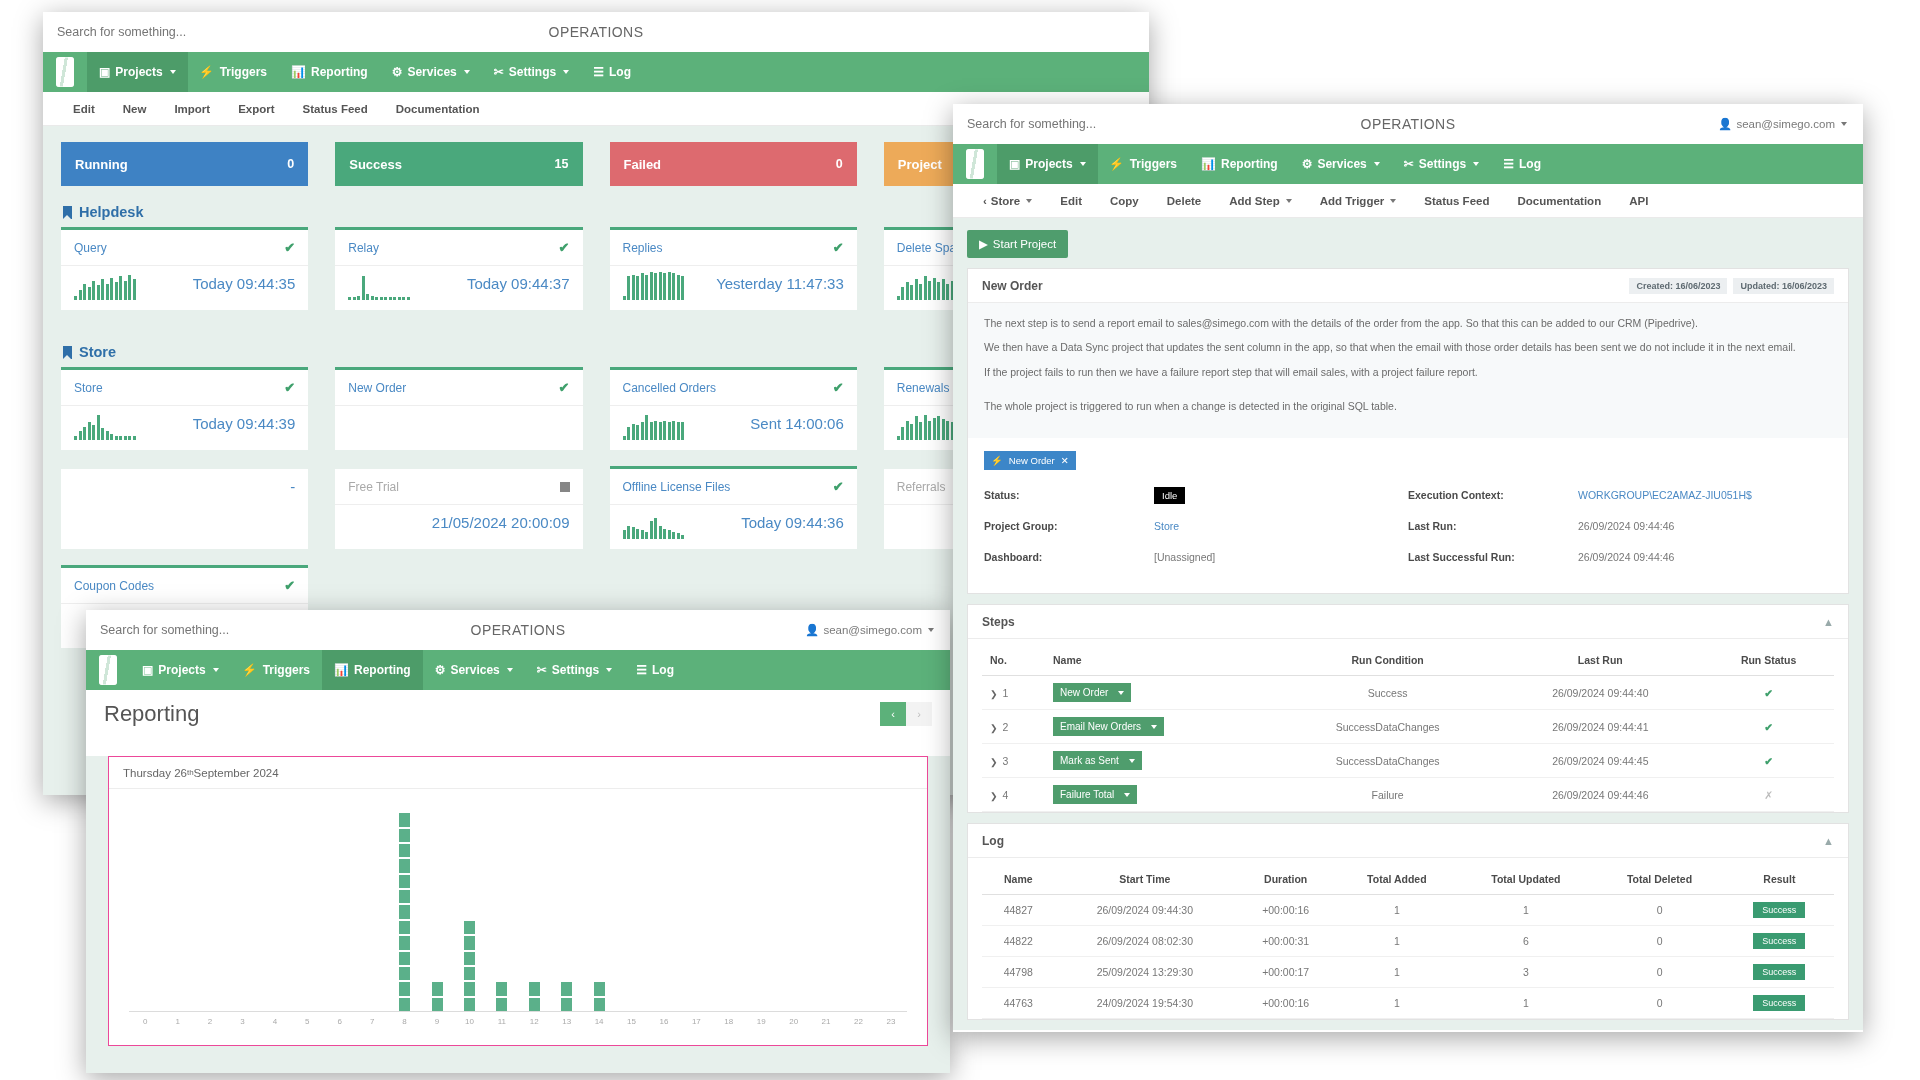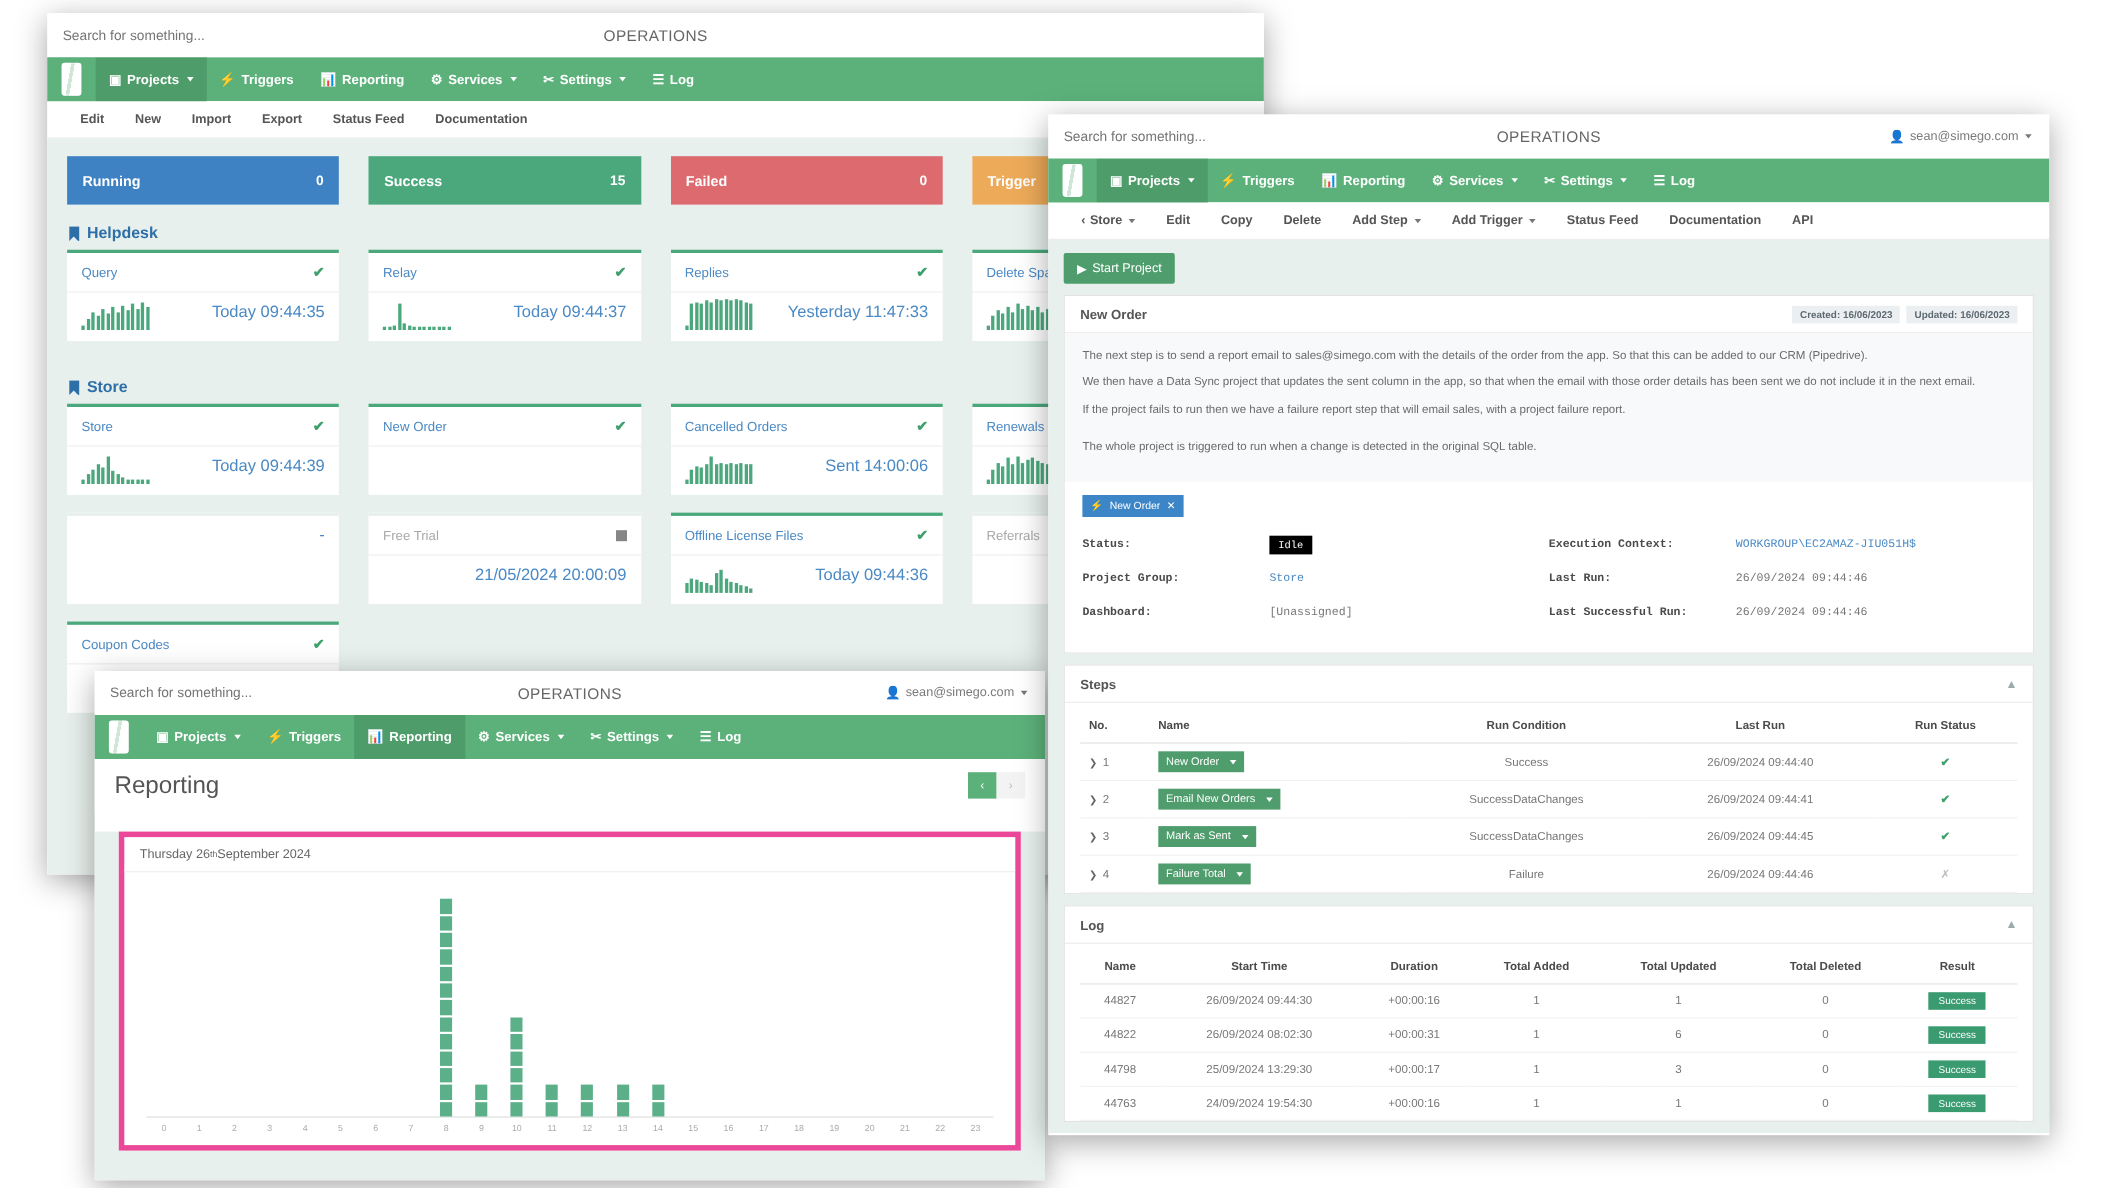--- a/index.html
+++ b/index.html
@@ -123,21 +123,21 @@
   }
   .rep-title h1 { font-size: 22px; color:#555; font-weight: normal; }
   .pager { display:flex; }
   .pager .pg {
     width: 26px; height: 24px; display:flex; align-items:center; justify-content:center;
     font-size: 11px; color:#fff; background:#5cb17a; cursor:pointer;
   }
   .pager .pg.off { background:#f3f3f3; color:#bdbdbd; }
 
   .chartbox {
-    margin: 18px 22px 0 22px; background:#fff; border:5px solid #ec4899;
+    margin: 18px 22px 0 22px; background:#fff; border:1px solid #ec4899;
     height: 290px; overflow:hidden;
   }
   .chartbox .ch-hd {
     height: 32px; display:flex; align-items:center; padding: 0 14px;
     font-size: 11.5px; color:#666; border-bottom: 1px solid #ededed;
   }
   .ch-hd sup { font-size: 8px; }
   .plot { position:relative; height: 255px; padding: 10px 20px 0 20px; }
   .bars { display:flex; align-items:flex-end; height: 212px; gap:0; }
   .bslot { flex:1 1 0; display:flex; flex-direction:column; justify-content:flex-end;
@@ -166,21 +166,21 @@
     background:#eceff1; color:#5e6a71; font-size: 9px; padding: 3px 7px; white-space:nowrap;
   }
   .desc { background:#f7f9fa; padding: 12px 16px 16px 16px; }
   .desc p { font-size: 10.5px; color:#6b6b6b; line-height: 1.55; margin-bottom: 8px; }
   .trig-zone { padding: 12px 16px 16px 16px; background:#fff; }
   .tag-trigger {
     background:#3c86c8; color:#fff; font-size: 9.5px; padding: 4px 7px;
     display:inline-flex; align-items:center; gap:6px; cursor:pointer;
   }
   .kv { display:flex; margin-top: 14px; }
-  .kv .col { flex:1 1 50%;font-family:Liberation Mono, monospace; }
+  .kv .col { flex:1 1 50%; }
   .kv .row { display:flex; align-items:center; height: 22px; margin-bottom: 9px; }
   .kv .k { width: 170px; font-size: 10.5px; font-weight:bold; color:#4a4a4a; }
   .kv .v { font-size: 10.5px; color:#777; }
   .kv .v.link { color:#4a89c4; }
   .pill-idle { background:#000000; color:#fff; font-size: 9.5px; padding: 3px 8px; }
   .chev { color:#9aa; font-size: 11px; cursor:pointer; }
 
   table.grid { width:100%; border-collapse: collapse; }
   table.grid th {
     font-size: 10.5px; color:#4b4b4b; font-weight:bold; padding: 9px 8px;
@@ -260,21 +260,21 @@
           </div>
           <div class="statcard" style="background: rgb(74, 168, 124);">
             <span>Success</span>
             <span class="v">15</span>
           </div>
           <div class="statcard" style="background: rgb(221, 106, 111);">
             <span>Failed</span>
             <span class="v">0</span>
           </div>
           <div class="statcard" style="background: rgb(237, 170, 89);">
-            <span>Trigger</span>
+            <span>Project</span>
             <span class="v"></span>
           </div>
         </div>
       <div id="groups">
           <div class="grouphdr">
             <i class="bookmark"></i>
             <span>Helpdesk</span>
           </div>
           <div class="cardrow">
             <div class="pcard">

